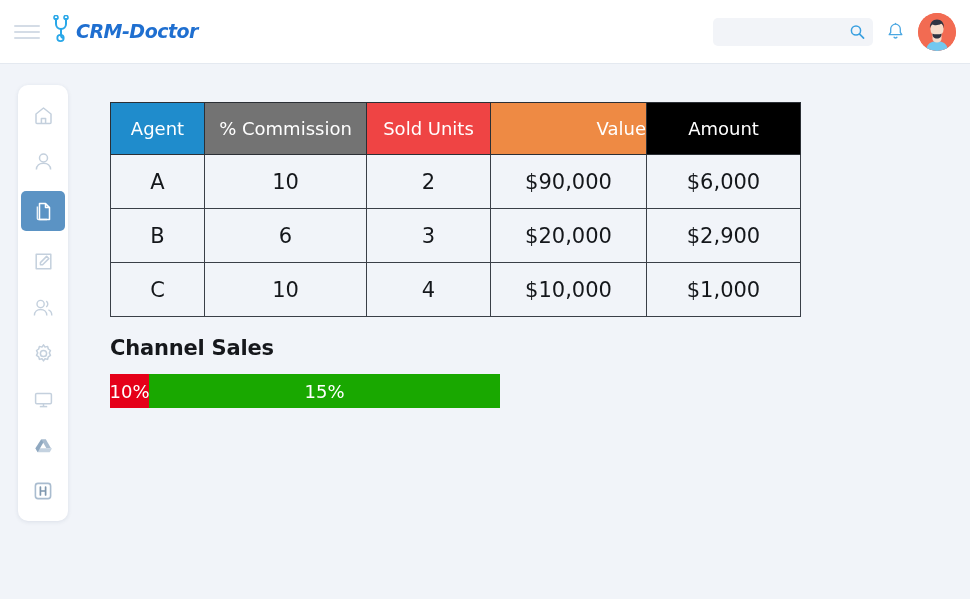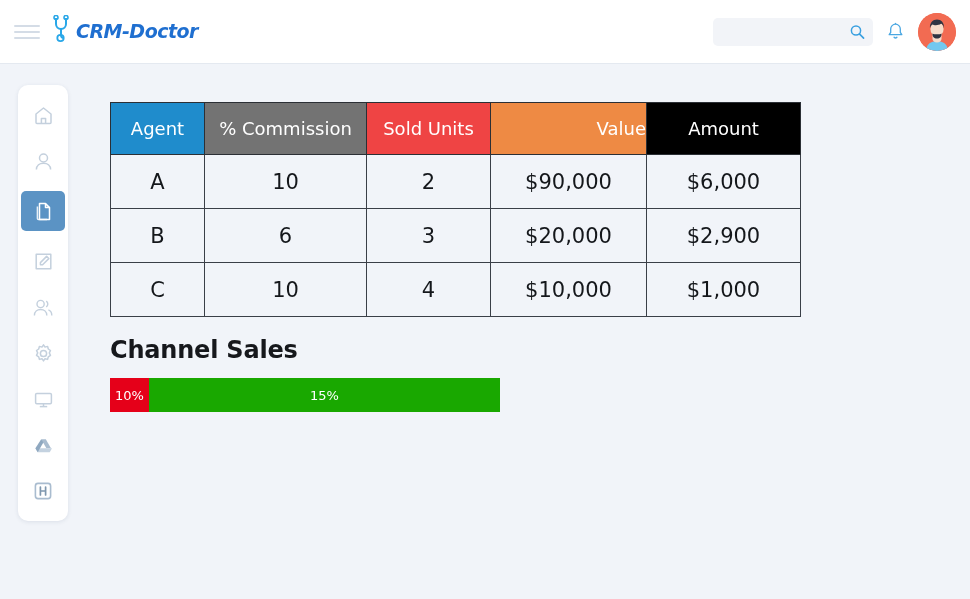--- a/index.html
+++ b/index.html
@@ -199,40 +199,40 @@
 
   .col-agent { width: 94px; }
   .col-commission { width: 162px; }
   .col-units { width: 124px; }
   .col-value { width: 156px; }
   .col-amount { width: 154px; }
 
   
   .section-title {
     font-family: "DejaVu Sans", sans-serif;
-    font-size: 24px;
+    font-size: 21px;
     color: #16181c;
     margin: 19px 0 0 14px;
     letter-spacing: -0.2px;
   }
 
   .stacked-bar {
     margin: 14px 0 0 14px;
     width: 390px;
     height: 34px;
     display: flex;
     overflow: hidden;
   }
   .bar-seg {
     display: flex;
     align-items: center;
     justify-content: center;
     color: #ffffff;
     font-family: "DejaVu Sans", sans-serif;
-    font-size: 13px;
+    font-size: 18px;
   }
   .bar-seg.red { background: #e50019; }
   .bar-seg.green { background: #19a800; }
 </style>
 </head>
 <body>
 
 <div class="app">
 
   <div class="topbar">

